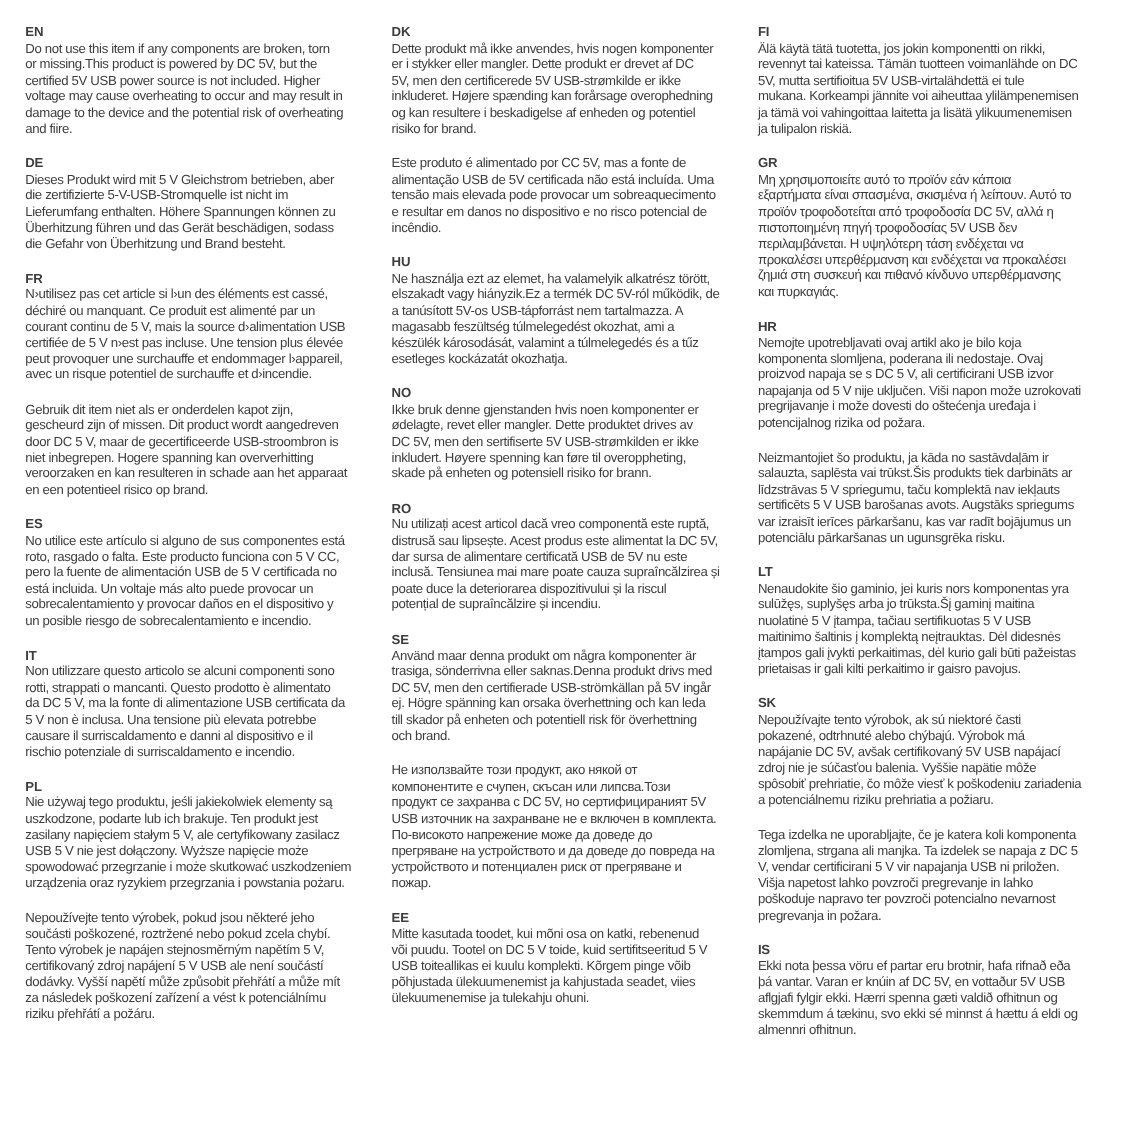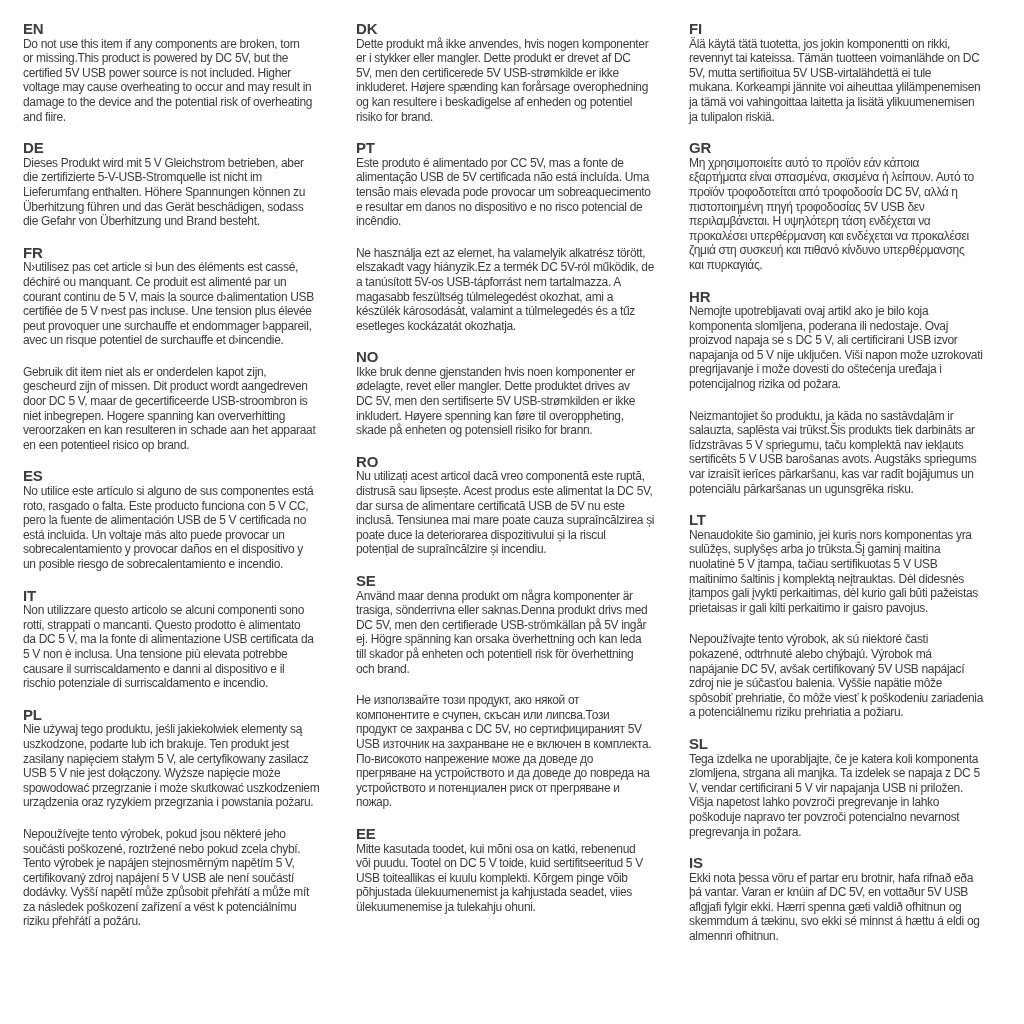--- a/index.html
+++ b/index.html
@@ -21,21 +21,21 @@
     gap: 15px;
   }
   .col {
     width: 318px;
     flex: 0 0 318px;
   }
   .lang-section {
     margin-bottom: 17px;
   }
   .lang-code {
-    font-size: 15px;
+    font-size: 12px;
     line-height: 14.6px;
     font-weight: bold;
     letter-spacing: -0.2px;
   }
   .warning-text {
     font-size: 12px;
     line-height: 14.6px;
     letter-spacing: -0.33px;
     white-space: pre-line;
   }
@@ -120,28 +120,28 @@
       <section class="lang-section">
         <h2 class="lang-code">DK</h2>
         <p class="warning-text">Dette produkt må ikke anvendes, hvis nogen komponenter
 er i stykker eller mangler. Dette produkt er drevet af DC
 5V, men den certificerede 5V USB-strømkilde er ikke
 inkluderet. Højere spænding kan forårsage overophedning
 og kan resultere i beskadigelse af enheden og potentiel
 risiko for brand.</p>
       </section>
       <section class="lang-section">
-        <h2 class="lang-code">PT</h2>
         <p class="warning-text">Este produto é alimentado por CC 5V, mas a fonte de
 alimentação USB de 5V certificada não está incluída. Uma
 tensão mais elevada pode provocar um sobreaquecimento
 e resultar em danos no dispositivo e no risco potencial de
 incêndio.</p>
       </section>
       <section class="lang-section">
+        <h2 class="lang-code">HU</h2>
         <p class="warning-text">Ne használja ezt az elemet, ha valamelyik alkatrész törött,
 elszakadt vagy hiányzik.Ez a termék DC 5V-ról működik, de
 a tanúsított 5V-os USB-tápforrást nem tartalmazza. A
 magasabb feszültség túlmelegedést okozhat, ami a
 készülék károsodását, valamint a túlmelegedés és a tűz
 esetleges kockázatát okozhatja.</p>
       </section>
       <section class="lang-section">
         <h2 class="lang-code">NO</h2>
         <p class="warning-text">Ikke bruk denne gjenstanden hvis noen komponenter er
@@ -228,29 +228,29 @@
       <section class="lang-section">
         <h2 class="lang-code">LT</h2>
         <p class="warning-text">Nenaudokite šio gaminio, jei kuris nors komponentas yra
 sulūžęs, suplyšęs arba jo trūksta.Šį gaminį maitina
 nuolatinė 5 V įtampa, tačiau sertifikuotas 5 V USB
 maitinimo šaltinis į komplektą neįtrauktas. Dėl didesnės
 įtampos gali įvykti perkaitimas, dėl kurio gali būti pažeistas
 prietaisas ir gali kilti perkaitimo ir gaisro pavojus.</p>
       </section>
       <section class="lang-section">
+        <h2 class="lang-code">SK</h2>
         <p class="warning-text">Nepoužívajte tento výrobok, ak sú niektoré časti
 pokazené, odtrhnuté alebo chýbajú. Výrobok má
 napájanie DC 5V, avšak certifikovaný 5V USB napájací
 zdroj nie je súčasťou balenia. Vyššie napätie môže
 spôsobiť prehriatie, čo môže viesť k poškodeniu zariadenia
 a potenciálnemu riziku prehriatia a požiaru.</p>
       </section>
       <section class="lang-section">
-        <h2 class="lang-code">SL</h2>
         <p class="warning-text">Tega izdelka ne uporabljajte, če je katera koli komponenta
 zlomljena, strgana ali manjka. Ta izdelek se napaja z DC 5
 V, vendar certificirani 5 V vir napajanja USB ni priložen.
 Višja napetost lahko povzroči pregrevanje in lahko
 poškoduje napravo ter povzroči potencialno nevarnost
 pregrevanja in požara.</p>
       </section>
       <section class="lang-section">
         <h2 class="lang-code">IS</h2>
         <p class="warning-text">Ekki nota þessa vöru ef partar eru brotnir, hafa rifnað eða

